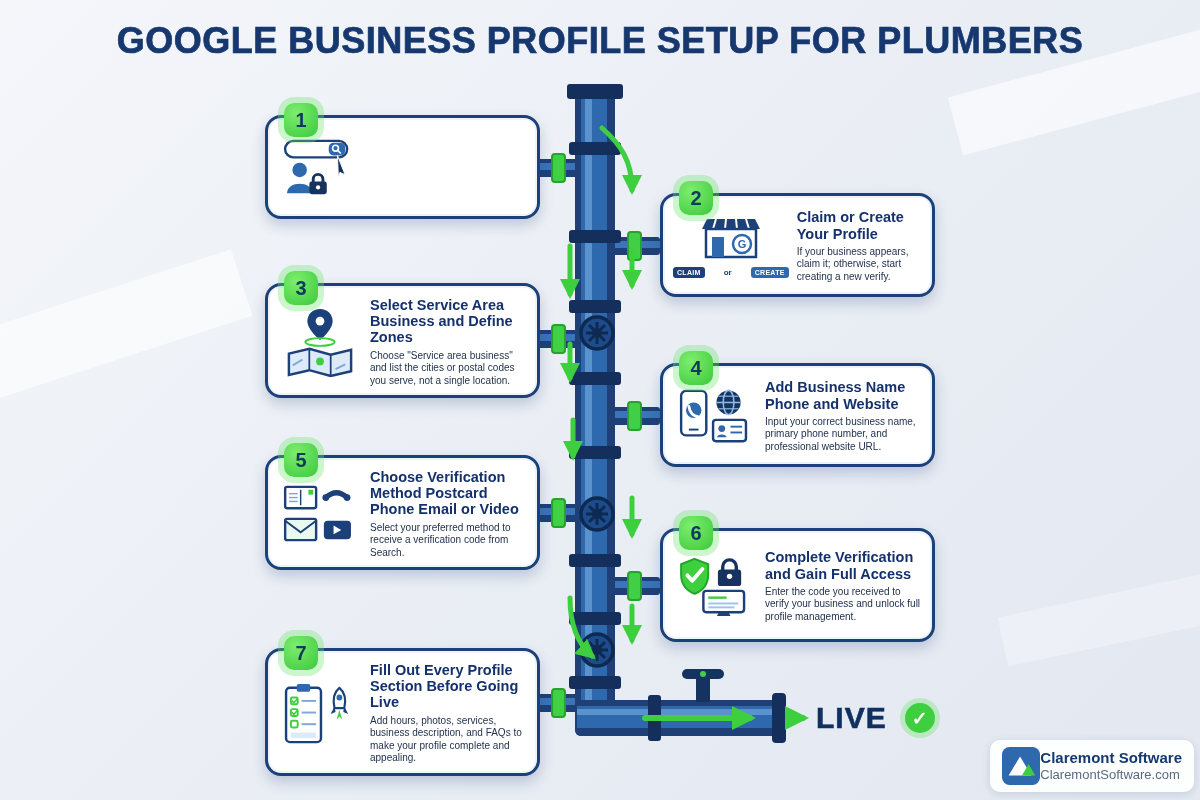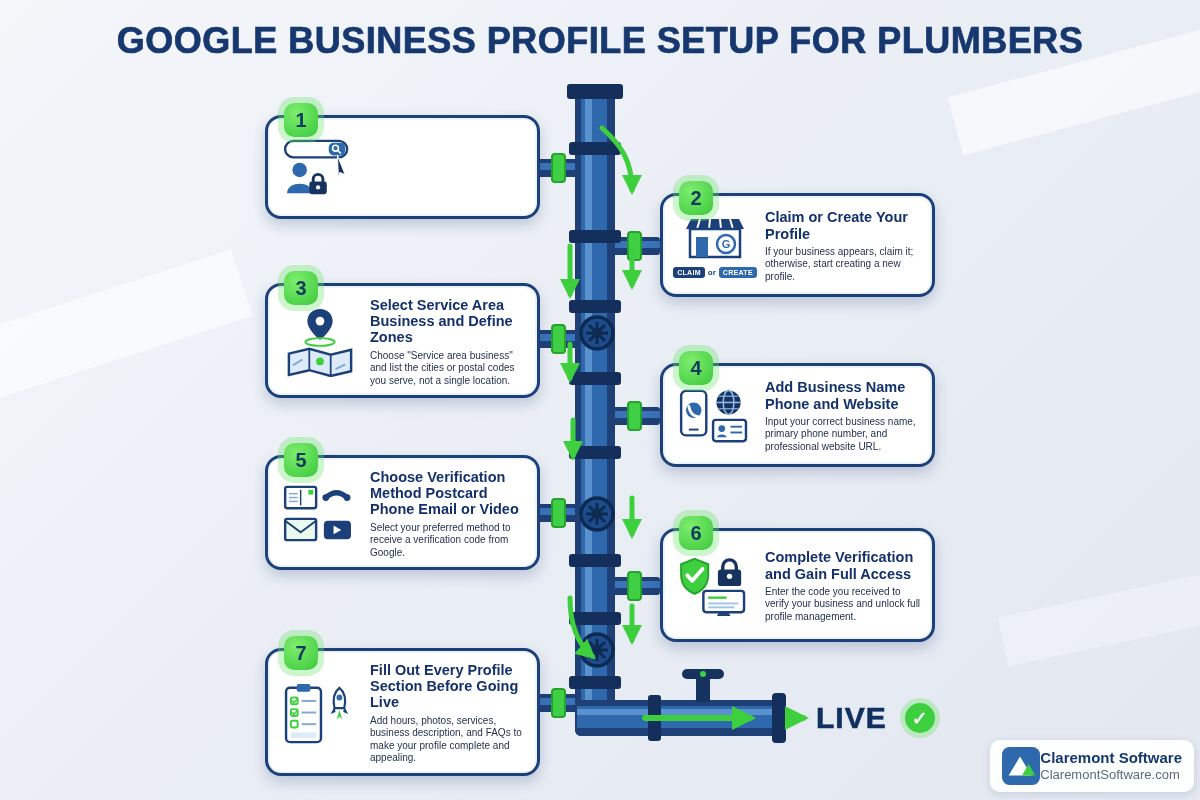--- a/index.html
+++ b/index.html
@@ -30,21 +30,21 @@
     position:absolute;top:-15px;left:16px;width:34px;height:34px;border-radius:10px;
     background:radial-gradient(circle at 35% 30%,#7dee6e,#3cc83c);
     color:#113a5c;font-weight:700;font-size:20px;
     display:flex;align-items:center;justify-content:center;
     box-shadow:0 0 0 6px rgba(110,230,110,.35);
   }
   .icons{flex:0 0 84px;display:flex;flex-direction:column;align-items:center;justify-content:center;gap:4px;}
   .content{flex:1;min-width:0;}
   .card-title{font-size:14.5px;font-weight:700;color:#14316b;line-height:1.12;}
   .card-body{font-size:10px;color:#22324e;line-height:1.26;margin-top:4px;}
-  .btn-row{display:flex;align-items:center;gap:2px;margin-top:2px;}
+  .btn-row{display:flex;align-items:center;gap:18px;margin-top:2px;}
   .mini-btn{font-size:7px;font-weight:700;color:#fff;background:#1c4079;border-radius:3px;padding:2px 4px;letter-spacing:.3px;}
   .mini-btn.create{background:#2e68ad;}
   .or-label{font-size:8px;font-weight:700;color:#1c4079;padding:0 1px;}
 
   .live{
     position:absolute;left:816px;top:699px;height:38px;z-index:3;
     display:flex;align-items:center;gap:18px;
     font-size:30px;font-weight:700;color:#10305f;letter-spacing:1px;
     -webkit-text-stroke:.6px #10305f;
   }
@@ -220,21 +220,21 @@
         </g>
       </svg>
       <div class="btn-row">
         <span class="mini-btn">CLAIM</span>
         <span class="or-label">or</span>
         <span class="mini-btn create">CREATE</span>
       </div>
     </div>
     <div class="content">
       <div class="card-title">Claim or Create Your Profile</div>
-      <div class="card-body">If your business appears, claim it; otherwise, start creating a new profile.</div>
+      <div class="card-body">If your business appears, claim it; otherwise, start creating a new verify.</div>
     </div>
   </div>
 
   <div class="card" style="left:265px;top:283px;min-height:109px;">
     <div class="badge">3</div>
     <div class="icons">
       <svg width="74" height="70" viewBox="0 0 76 72">
         <g>
           <path d="M38,2 c-7.5,0 -13,5.5 -13,12.5 C25,24 38,34 38,34 s13,-10 13,-19.5 C51,7.5 45.5,2 38,2 Z" fill="#1c4079"></path>
           <circle cx="38" cy="14.5" r="4.5" fill="#fff"></circle>
@@ -308,21 +308,21 @@
           <path d="M2,38 L18,50 L34,38" fill="none" stroke="#1c4079" stroke-width="2"></path>
         </g>
         <g>
           <rect x="42" y="38" width="28" height="19" rx="4" fill="#1c4079"></rect>
           <path d="M52,43 v9 l8,-4.5 Z" fill="#fff"></path>
         </g>
       </svg>
     </div>
     <div class="content">
       <div class="card-title">Choose Verification Method Postcard Phone Email or Video</div>
-      <div class="card-body">Select your preferred method to receive a verification code from Google.</div>
+      <div class="card-body">Select your preferred method to receive a verification code from Search.</div>
     </div>
   </div>
 
   <div class="card" style="left:660px;top:528px;min-height:114px;">
     <div class="badge">6</div>
     <div class="icons">
       <svg width="74" height="62" viewBox="0 0 76 64">
         <g>
           <path d="M17,3 L31,8.5 V19 c0,10.5 -6.5,17 -14,20 C9.5,36 3,29.5 3,19 V8.5 Z" fill="#3ecf3e" stroke="#23a42a" stroke-width="2"></path>
           <path d="M9.5,20 l5,5.5 L25,13.5" fill="none" stroke="#fff" stroke-width="4" stroke-linecap="round" stroke-linejoin="round"></path>

